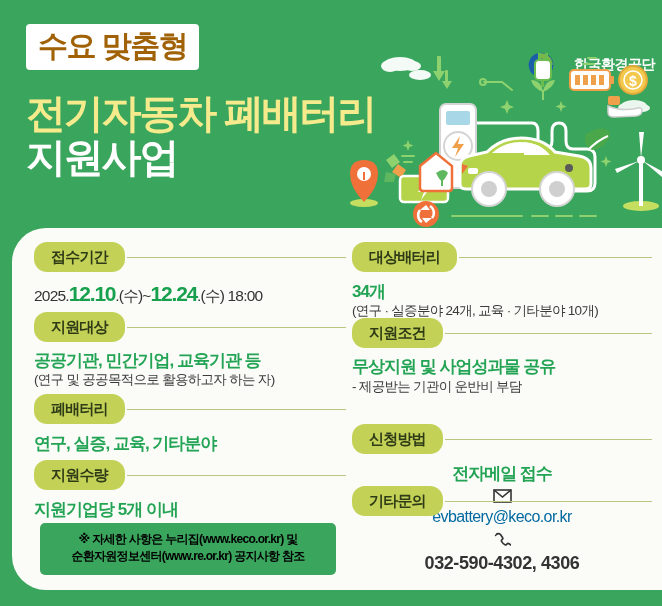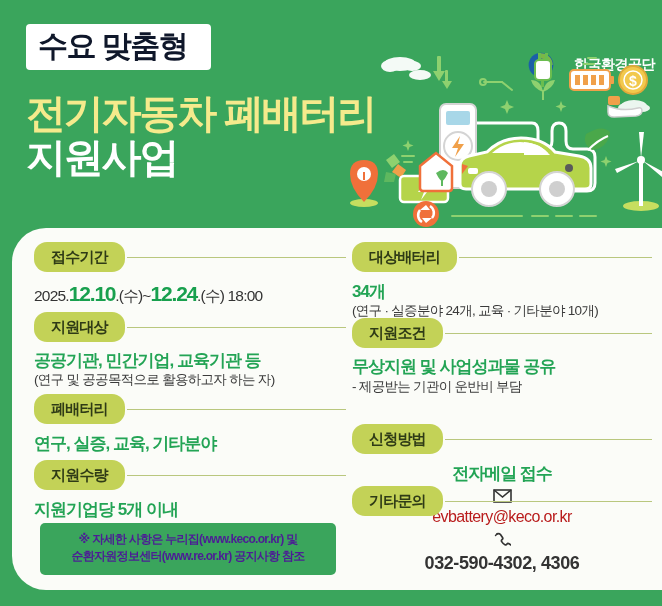--- a/index.html
+++ b/index.html
@@ -49,26 +49,26 @@
   #title-block {
     position: absolute;
     left: 26px;
     top: 24px;
     width: 430px;
   }
 
   #eyebrow {
     display: inline-block;
     background: #ffffff;
-    color: #0f172a;
+    color: #a16207;
     font-size: 30px;
     font-weight: bold;
     letter-spacing: -1.5px;
     line-height: 1;
-    padding: 7px 24px 9px 12px;
+    padding: 7px 12px 9px 12px;
     border-radius: 4px;
     white-space: nowrap;
   }
 
   #title-line1 {
     margin-top: 22px;
     color: #f5ea8c;
     font-size: 40px;
     font-weight: bold;
     letter-spacing: -2.2px;
@@ -178,40 +178,40 @@
 
   
   .inline-row {
     display: flex;
     align-items: center;
     gap: 5px;
     white-space: nowrap;
     flex-direction: column;
   }
   .mail-addr {
-    color: #b91c1c;
+    color: #0369a1;
     font-size: 16px;
     letter-spacing: -0.6px;
   }
   .tel-num {
     color: #333333;
     font-size: 18px;
     font-weight: bold;
     letter-spacing: -0.4px;
   }
 
   
   #notice {
     background: #3aa55c;
     border-radius: 5px;
     padding: 8px 10px 9px 10px;
     text-align: center;
   }
   #notice div {
-    color: #4c1d95;
+    color: #000000;
     font-size: 12px;
     font-weight: bold;
     letter-spacing: -0.7px;
     line-height: 1.45;
     white-space: nowrap;
   }
 
   .spacer-sm { height: 7px; }
   .icon-sm { flex: 0 0 auto; display: block; }
 </style>

